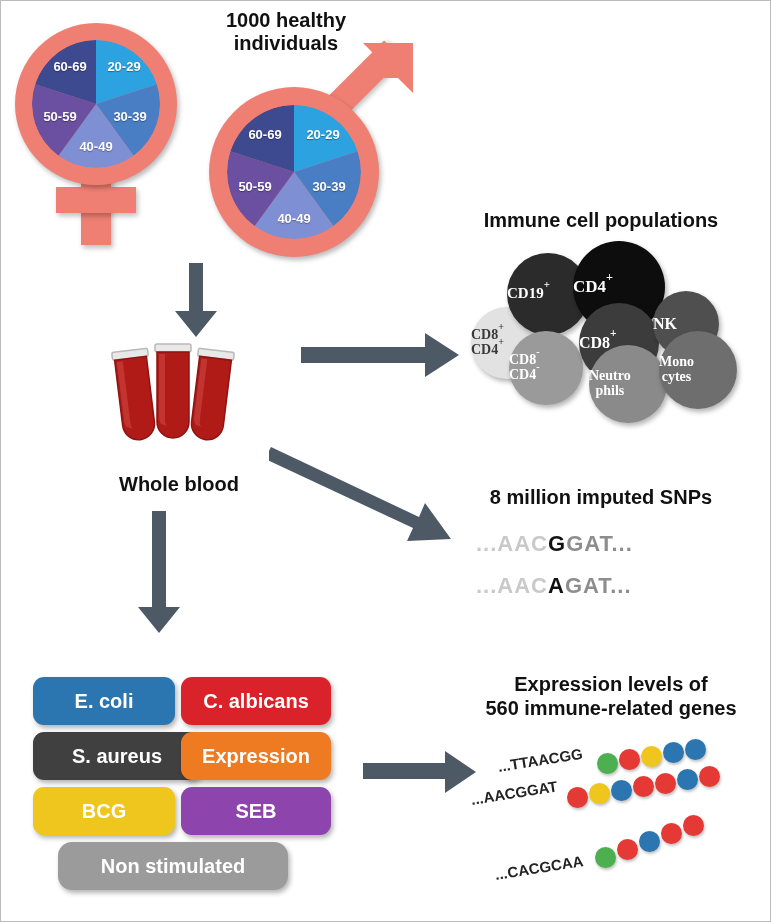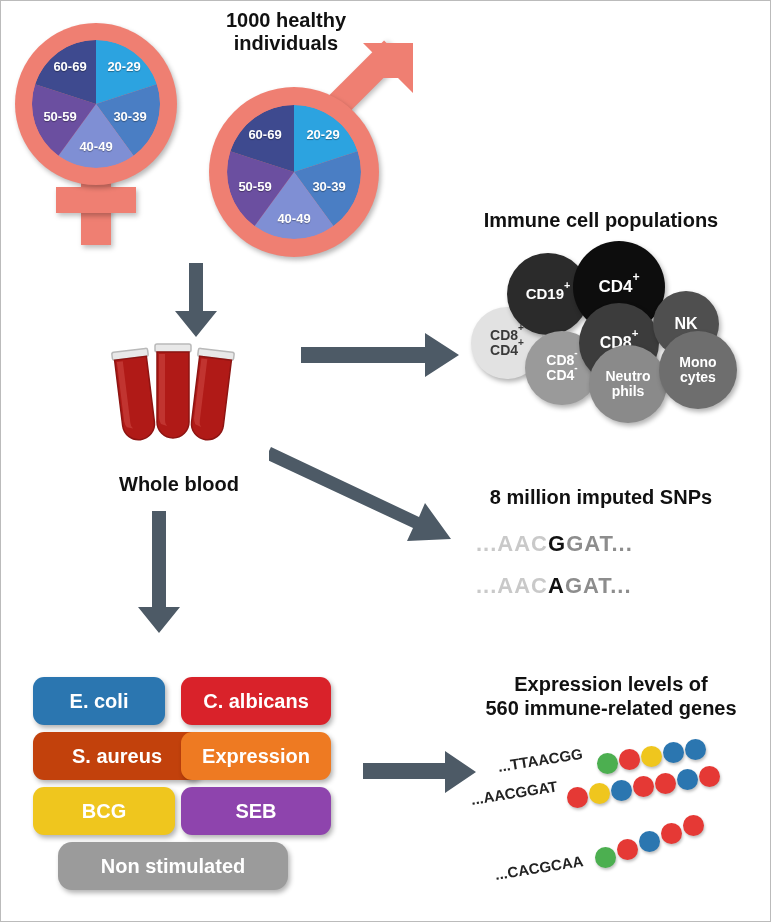--- a/index.html
+++ b/index.html
@@ -52,27 +52,27 @@
 
   
   .arrow svg{display:block;}
 
   
   .bubble{
     position:absolute;
     border-radius:50%;
     display:flex;
     align-items:center;
-    justify-content:center;
     text-align:center;
     font-weight:bold;
     color:#fff;
     line-height:1.05;
     box-shadow:2px 3px 5px rgba(0,0,0,.3);
     box-sizing:border-box;
+    font-family:Liberation Serif, serif;
   }
   .bubble sup{font-size:.72em;line-height:0;position:relative;top:-.35em;}
 
   
   .snp-row{
     position:absolute;
     font-family:"Liberation Sans", sans-serif;
     font-weight:bold;
     font-size:22px;
     letter-spacing:1px;
@@ -222,21 +222,21 @@
   </div>
 
   <div class="bubble" style="left:46px;top:12px;width:82px;height:82px;background:#2b2b2b;font-size:15px;">
     <span>CD19<sup>+</sup></span>
   </div>
 
   <div class="bubble" style="left:112px;top:0px;width:92px;height:92px;background:#0d0d0d;font-size:17px;">
     <span>CD4<sup>+</sup></span>
   </div>
 
-  <div class="bubble" style="left:64px;top:90px;width:74px;height:74px;background:#9a9a9a;font-size:14px;">
+  <div class="bubble" style="left:48px;top:90px;width:74px;height:74px;background:#9a9a9a;font-size:14px;">
     <span>CD8<sup>-</sup><br>CD4<sup>-</sup></span>
   </div>
 
   <div class="bubble" style="left:118px;top:62px;width:80px;height:80px;background:#3c3c3c;font-size:16px;">
     <span>CD8<sup>+</sup></span>
   </div>
 
   <div class="bubble" style="left:192px;top:50px;width:66px;height:66px;background:#4f4f4f;font-size:16px;">
     <span>NK</span>
   </div>
@@ -253,27 +253,27 @@
 <div class="abs heading" style="left:450px;top:485px;width:300px;">8 million imputed SNPs</div>
 
 <div class="snp-row" style="left:475px;top:530px;">
   <span class="snp-faint">...AAC</span><span class="snp-dark">G</span><span class="snp-mid">GAT...</span>
 </div>
 
 <div class="snp-row" style="left:475px;top:572px;">
   <span class="snp-faint">...AAC</span><span class="snp-dark">A</span><span class="snp-mid">GAT...</span>
 </div>
 
-<div class="stim" style="left:32px;top:676px;width:132px;height:48px;background:#2b76b0;">
+<div class="stim" style="left:32px;top:676px;width:142px;height:48px;background:#2b76b0;">
   <span>E. coli</span>
 </div>
 <div class="stim" style="left:180px;top:676px;width:150px;height:48px;background:#d9222a;">
   <span>C. albicans</span>
 </div>
-<div class="stim" style="left:32px;top:731px;width:168px;height:48px;background:#c2410c;">
+<div class="stim" style="left:32px;top:731px;width:168px;height:48px;background:#404040;">
   <span>S. aureus</span>
 </div>
 <div class="stim" style="left:180px;top:731px;width:150px;height:48px;background:#ee7a22;">
   <span>Expression</span>
 </div>
 <div class="stim" style="left:32px;top:786px;width:142px;height:48px;background:#efc61e;">
   <span>BCG</span>
 </div>
 <div class="stim" style="left:180px;top:786px;width:150px;height:48px;background:#8e44ad;">
   <span>SEB</span>

